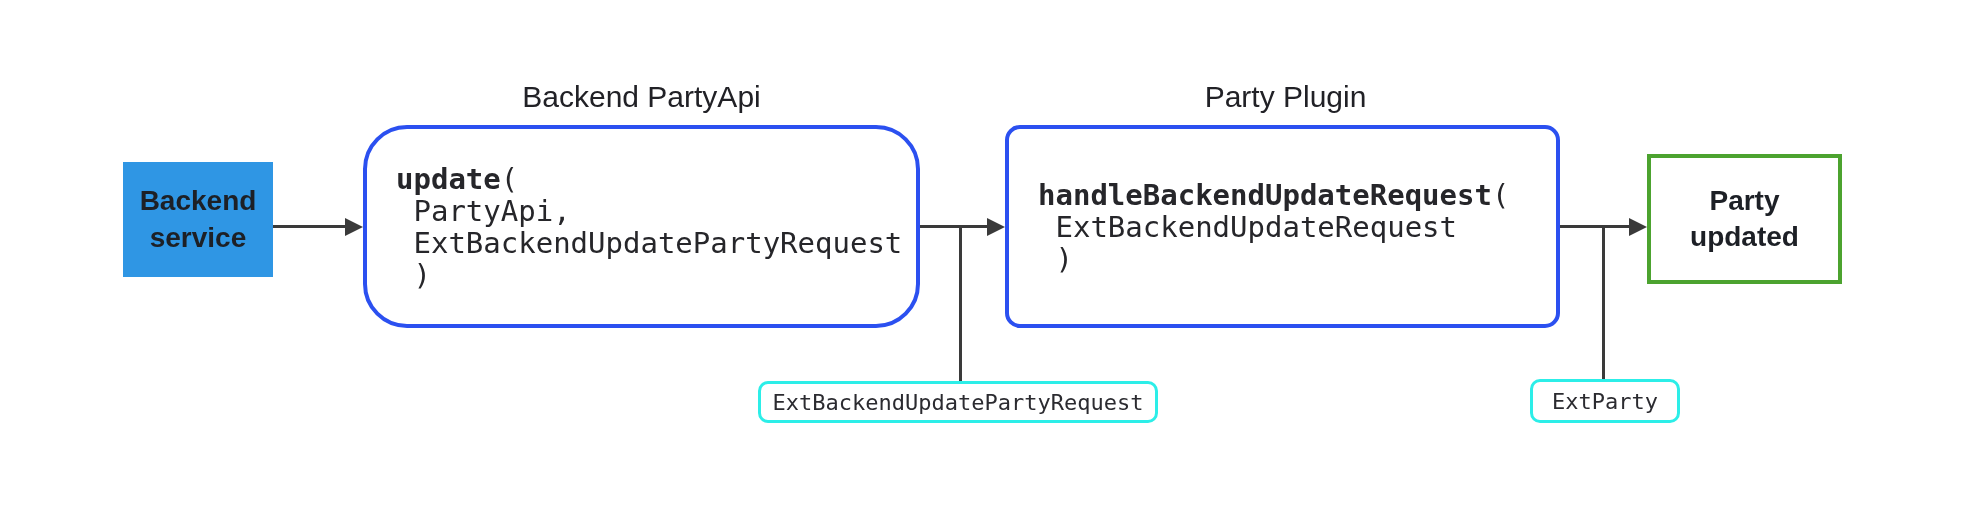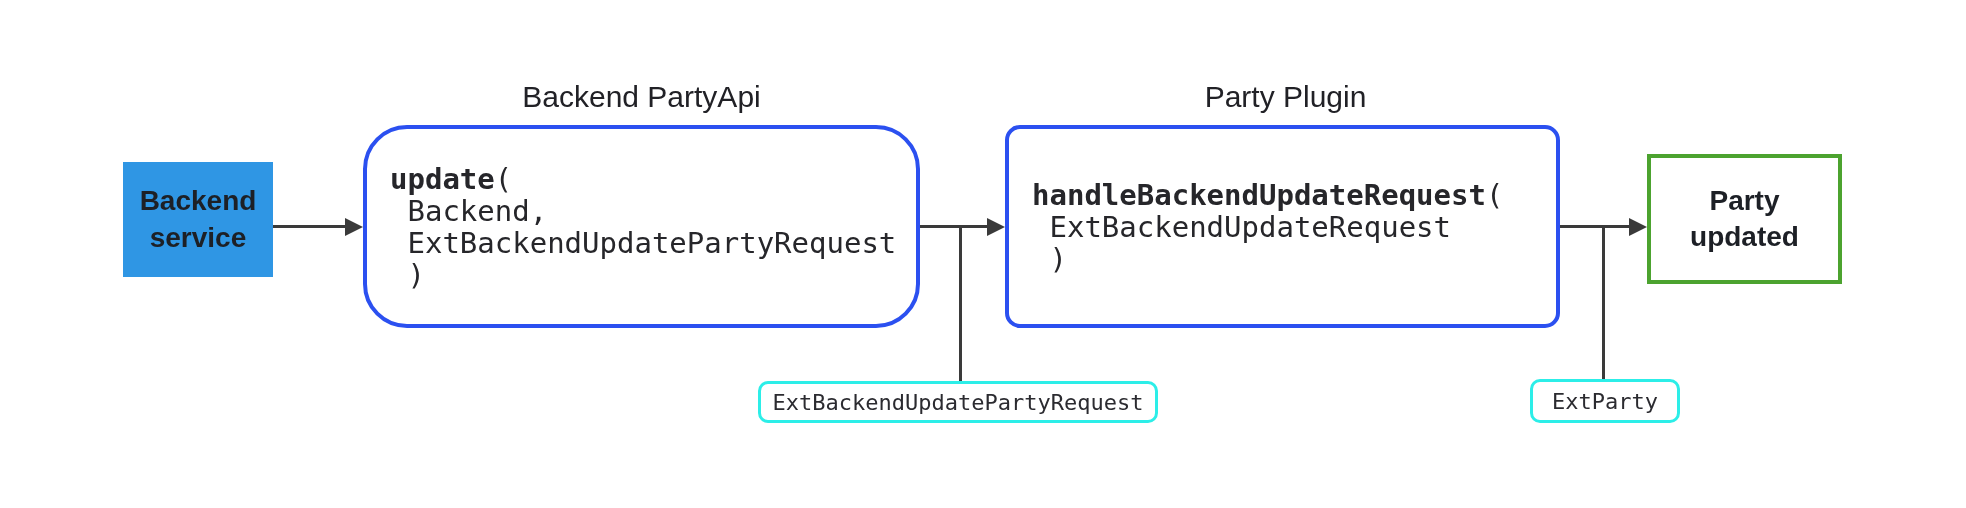--- a/index.html
+++ b/index.html
@@ -38,21 +38,21 @@
   }
 
   .api-node {
     position: absolute;
     top: 125px;
     height: 203px;
     background: #ffffff;
     border: 4px solid var(--api-border);
     border-radius: 44px;
     display: flex; align-items: center;
-    padding-left: 23px;
+    padding-left: 29px;
   }
   .api-node.first  { left: 363px;  width: 557px; }
   .api-node.second { left: 1005px; width: 555px; border-radius: 15px; }
 
   .node-title {
     position: absolute;
     top: 80px;
     text-align: center;
     font-weight: normal;
     font-size: 30px;
@@ -129,21 +129,21 @@
     <div class="node-label">Backend service</div>
   </div>
 
   <div class="hline h1"></div>
   <div class="arrowhead a1"></div>
 
   <div class="node-title first">Backend PartyApi</div>
   <div class="api-node first">
     <div class="code-block">
       <div class="code-line"><span class="fn">update</span><span>(</span></div>
-      <div class="code-line"><span class="fn"></span><span> Backend,</span></div>
+      <div class="code-line"><span class="fn"></span><span> PartyApi,</span></div>
       <div class="code-line"><span class="fn"></span><span> ExtBackendUpdatePartyRequest</span></div>
       <div class="code-line"><span class="fn"></span><span> )</span></div>
     </div>
   </div>
 
   <div class="hline h2"></div>
   <div class="arrowhead a2"></div>
   <div class="vline v1"></div>
   <div class="payload-label request">
     <span>ExtBackendUpdatePartyRequest</span>

